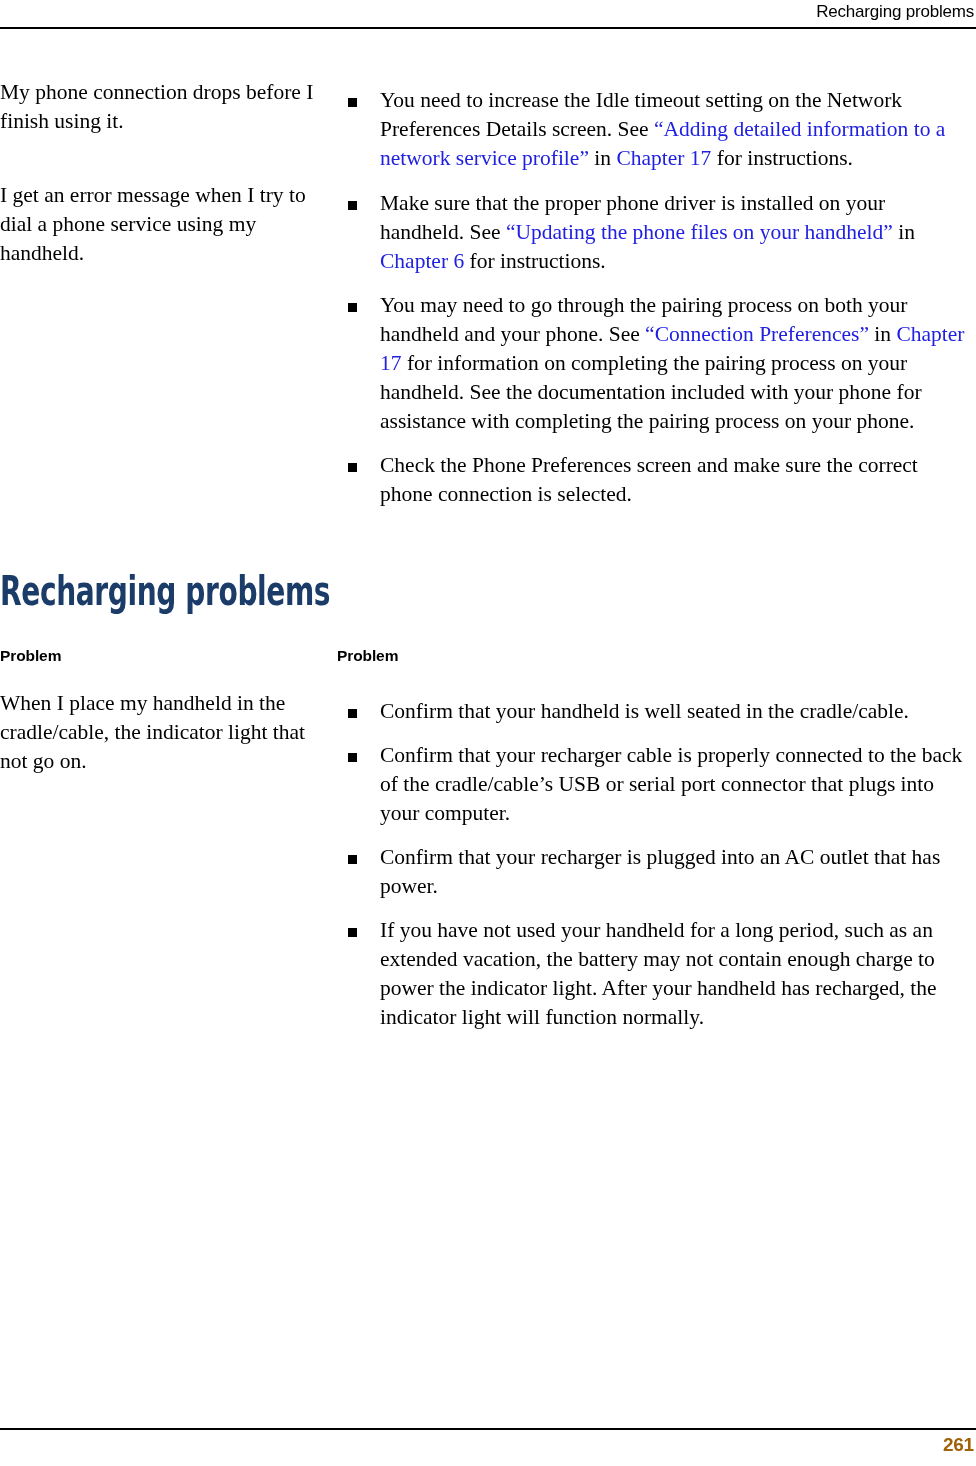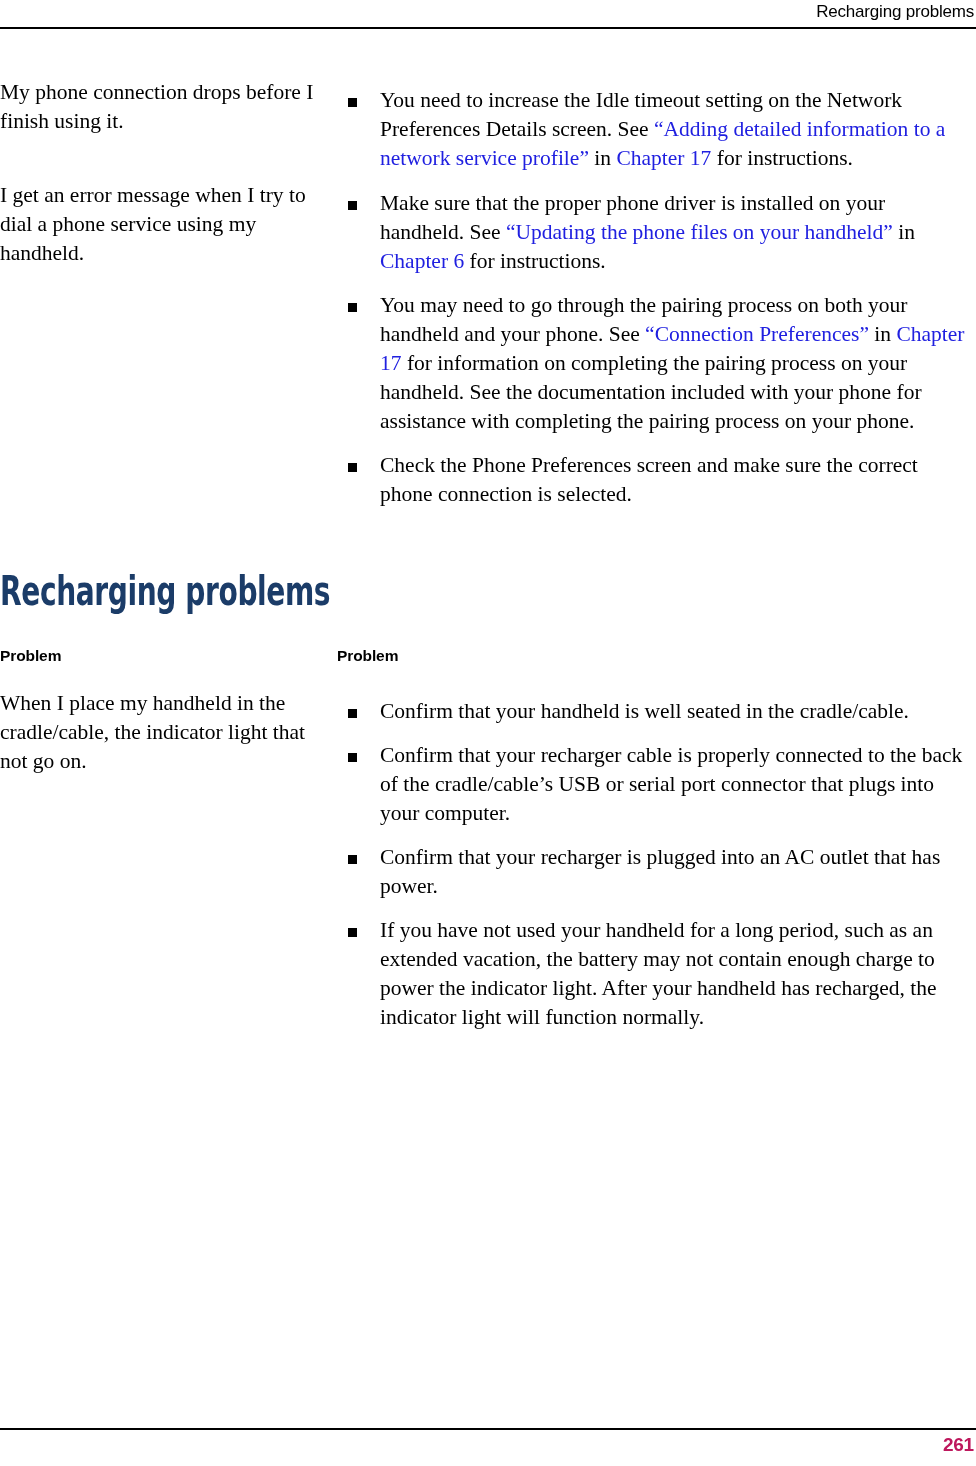--- a/index.html
+++ b/index.html
@@ -152,21 +152,21 @@
     height: 2px;
     background: #000;
   }
   .page-number {
     position: absolute;
     right: 2px;
     top: 1434px;
     font-family: "Liberation Sans", "DejaVu Sans", sans-serif;
     font-weight: 700;
     font-size: 19px;
-    color: #be185d;
+    color: #a16207;
     letter-spacing: -0.2px;
   }
 </style>
 </head>
 <body>
 
 <div class="page-header">
   <div class="page-header-text">Recharging problems</div>
   <div class="header-rule"></div>
 </div>

